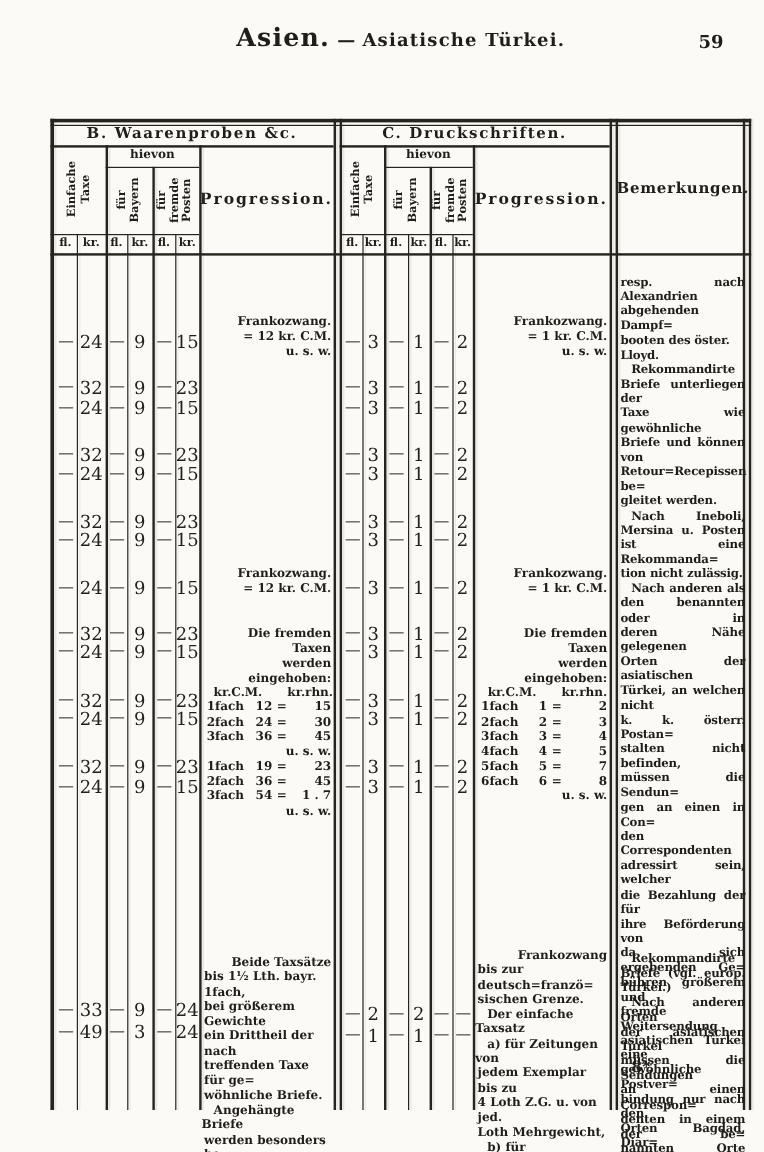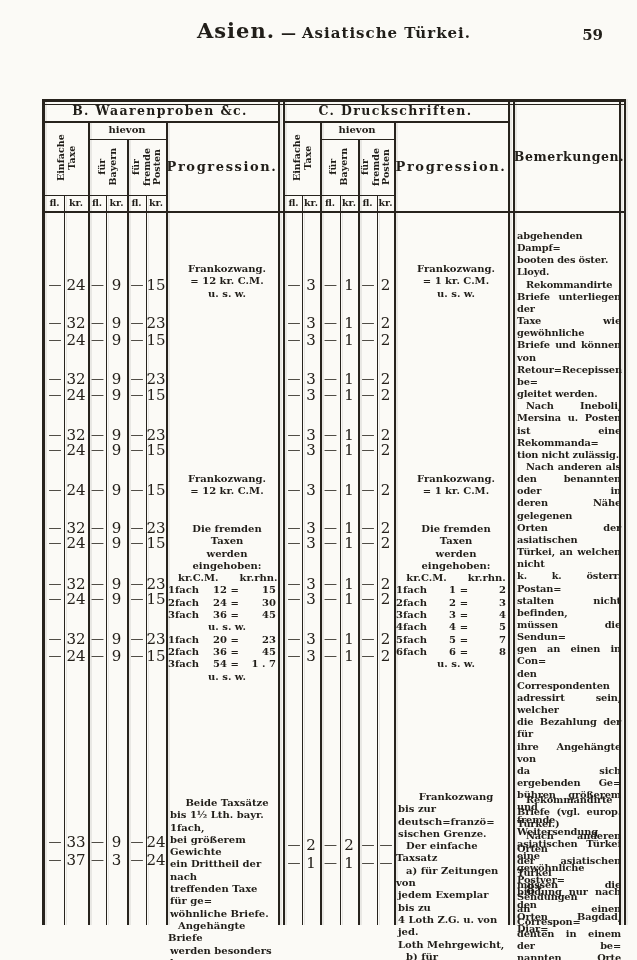--- a/index.html
+++ b/index.html
@@ -35,27 +35,27 @@
   .rot-inner{transform:rotate(-90deg); transform-origin:center; font-weight:bold; font-size:9.5px;
     line-height:1.12; text-align:center;}
   .unit-cell{position:absolute; top:97px; height:14px; line-height:14px; text-align:center;
     font-weight:bold; font-size:9.5px;}
 
   
   .cell{position:absolute; height:18px; line-height:18px; text-align:center; font-size:15px; color:#24201a;}
   .cell.dash{font-size:13px; letter-spacing:-1px; color:#302c25;}
 
   .prog-block{position:absolute; font-weight:bold; font-size:10px; line-height:12.3px; color:#211e19;}
-  .prog-block .lc{text-align:center;padding-left:10px;}
+  .prog-block .lc{text-align:right;padding-left:10px;}
   .prog-block .ll{text-align:left; padding-left:2px;}
   .prog-block .li{text-align:left; text-indent:10px;}
   .prog-block .pre{white-space:pre;}
   .tabrow{display:flex; justify-content:center;}
   .tabrow span{display:inline-block; white-space:nowrap;}
-  .t1{width:36px; text-align:left;}
+  .t1{width:36px; text-align:right;}
   .t2{width:24px; text-align:right;}
   .t3{width:16px; text-align:center;}
   .t4{width:34px; text-align:right;}
 
   .bem-block{position:absolute; left:475px; width:104px; font-weight:bold; font-size:9.8px;
     line-height:12.15px; letter-spacing:-0.15px; color:#211e19;}
   .bem-line{text-align:left;}
   .bem-line.just{text-align:justify; text-align-last:justify;}
   .bem-line.ind{text-indent:9px;}
 </style>
@@ -225,21 +225,21 @@
       <div class="cell" style="left: 64px; top: 548px; width: 21px;">9</div>
       <div class="cell dash" style="left: 85px; top: 548px; width: 19px;">—</div>
       <div class="cell" style="left: 104px; top: 548px; width: 20px;">15</div>
       <div class="cell dash" style="left: 3px; top: 734px; width: 19px;">—</div>
       <div class="cell" style="left: 22px; top: 734px; width: 24px;">33</div>
       <div class="cell dash" style="left: 46px; top: 734px; width: 18px;">—</div>
       <div class="cell" style="left: 64px; top: 734px; width: 21px;">9</div>
       <div class="cell dash" style="left: 85px; top: 734px; width: 19px;">—</div>
       <div class="cell" style="left: 104px; top: 734px; width: 20px;">24</div>
       <div class="cell dash" style="left: 3px; top: 752px; width: 19px;">—</div>
-      <div class="cell" style="left: 22px; top: 752px; width: 24px;">37</div>
+      <div class="cell" style="left: 22px; top: 752px; width: 24px;">49</div>
       <div class="cell dash" style="left: 46px; top: 752px; width: 18px;">—</div>
       <div class="cell" style="left: 64px; top: 752px; width: 21px;">3</div>
       <div class="cell dash" style="left: 85px; top: 752px; width: 19px;">—</div>
       <div class="cell" style="left: 104px; top: 752px; width: 20px;">24</div>
       <div class="cell dash" style="left: 243px; top: 177px; width: 17px;">—</div>
       <div class="cell" style="left: 260px; top: 177px; width: 18px;">3</div>
       <div class="cell dash" style="left: 278px; top: 177px; width: 20px;">—</div>
       <div class="cell" style="left: 298px; top: 177px; width: 18px;">1</div>
       <div class="cell dash" style="left: 316px; top: 177px; width: 19px;">—</div>
       <div class="cell" style="left: 335px; top: 177px; width: 17px;">2</div>
@@ -360,21 +360,21 @@
         </div>
         <div class="tabrow">
           <span class="t1">3fach</span>
           <span class="t2">36</span>
           <span class="t3">=</span>
           <span class="t4">45</span>
         </div>
         <div class="lc">u. s. w.</div>
         <div class="tabrow">
           <span class="t1">1fach</span>
-          <span class="t2">20</span>
+          <span class="t2">19</span>
           <span class="t3">=</span>
           <span class="t4">23</span>
         </div>
         <div class="tabrow">
           <span class="t1">2fach</span>
           <span class="t2">36</span>
           <span class="t3">=</span>
           <span class="t4">45</span>
         </div>
         <div class="tabrow">
@@ -454,20 +454,21 @@
         <div class="li">Der einfache Taxsatz</div>
         <div class="li">a) für Zeitungen von</div>
         <div class="ll">jedem Exemplar bis zu</div>
         <div class="ll">4 Loth Z.G. u. von jed.</div>
         <div class="ll">Loth Mehrgewicht,</div>
         <div class="li">b) für Drucksachen</div>
         <div class="ll">anderer Art von jedem</div>
       </div>
       <div class="bem-block" style="top: 131px;">
         <div>
+          <div class="bem-line just">resp. nach Alexandrien</div>
           <div class="bem-line just">abgehenden Dampf=</div>
           <div class="bem-line">booten des öster. Lloyd.</div>
         </div>
         <div>
           <div class="bem-line just ind">Rekommandirte</div>
           <div class="bem-line just">Briefe unterliegen der</div>
           <div class="bem-line just">Taxe wie gewöhnliche</div>
           <div class="bem-line just">Briefe und können von</div>
           <div class="bem-line just">Retour=Recepissen be=</div>
           <div class="bem-line">gleitet werden.</div>
@@ -484,21 +485,21 @@
           <div class="bem-line just">deren Nähe gelegenen</div>
           <div class="bem-line just">Orten der asiatischen</div>
           <div class="bem-line just">Türkei, an welchen nicht</div>
           <div class="bem-line just">k. k. österr. Postan=</div>
           <div class="bem-line just">stalten nicht befinden,</div>
           <div class="bem-line just">müssen die Sendun=</div>
           <div class="bem-line just">gen an einen in Con=</div>
           <div class="bem-line just">den Correspondenten</div>
           <div class="bem-line just">adressirt sein, welcher</div>
           <div class="bem-line just">die Bezahlung der für</div>
-          <div class="bem-line just">ihre Angehängte von</div>
+          <div class="bem-line just">ihre Beförderung von</div>
           <div class="bem-line just">da sich ergebenden Ge=</div>
           <div class="bem-line just">bühren größerem und</div>
           <div class="bem-line just">fremde Weitersendung</div>
           <div class="bem-line just">asiatischen Türkei eine</div>
           <div class="bem-line just">gewöhnliche Postver=</div>
           <div class="bem-line just">bindung nur nach den</div>
           <div class="bem-line just">Orten Bagdad, Diar=</div>
         </div>
       </div>
       <div class="bem-block" style="top: 695px;">

